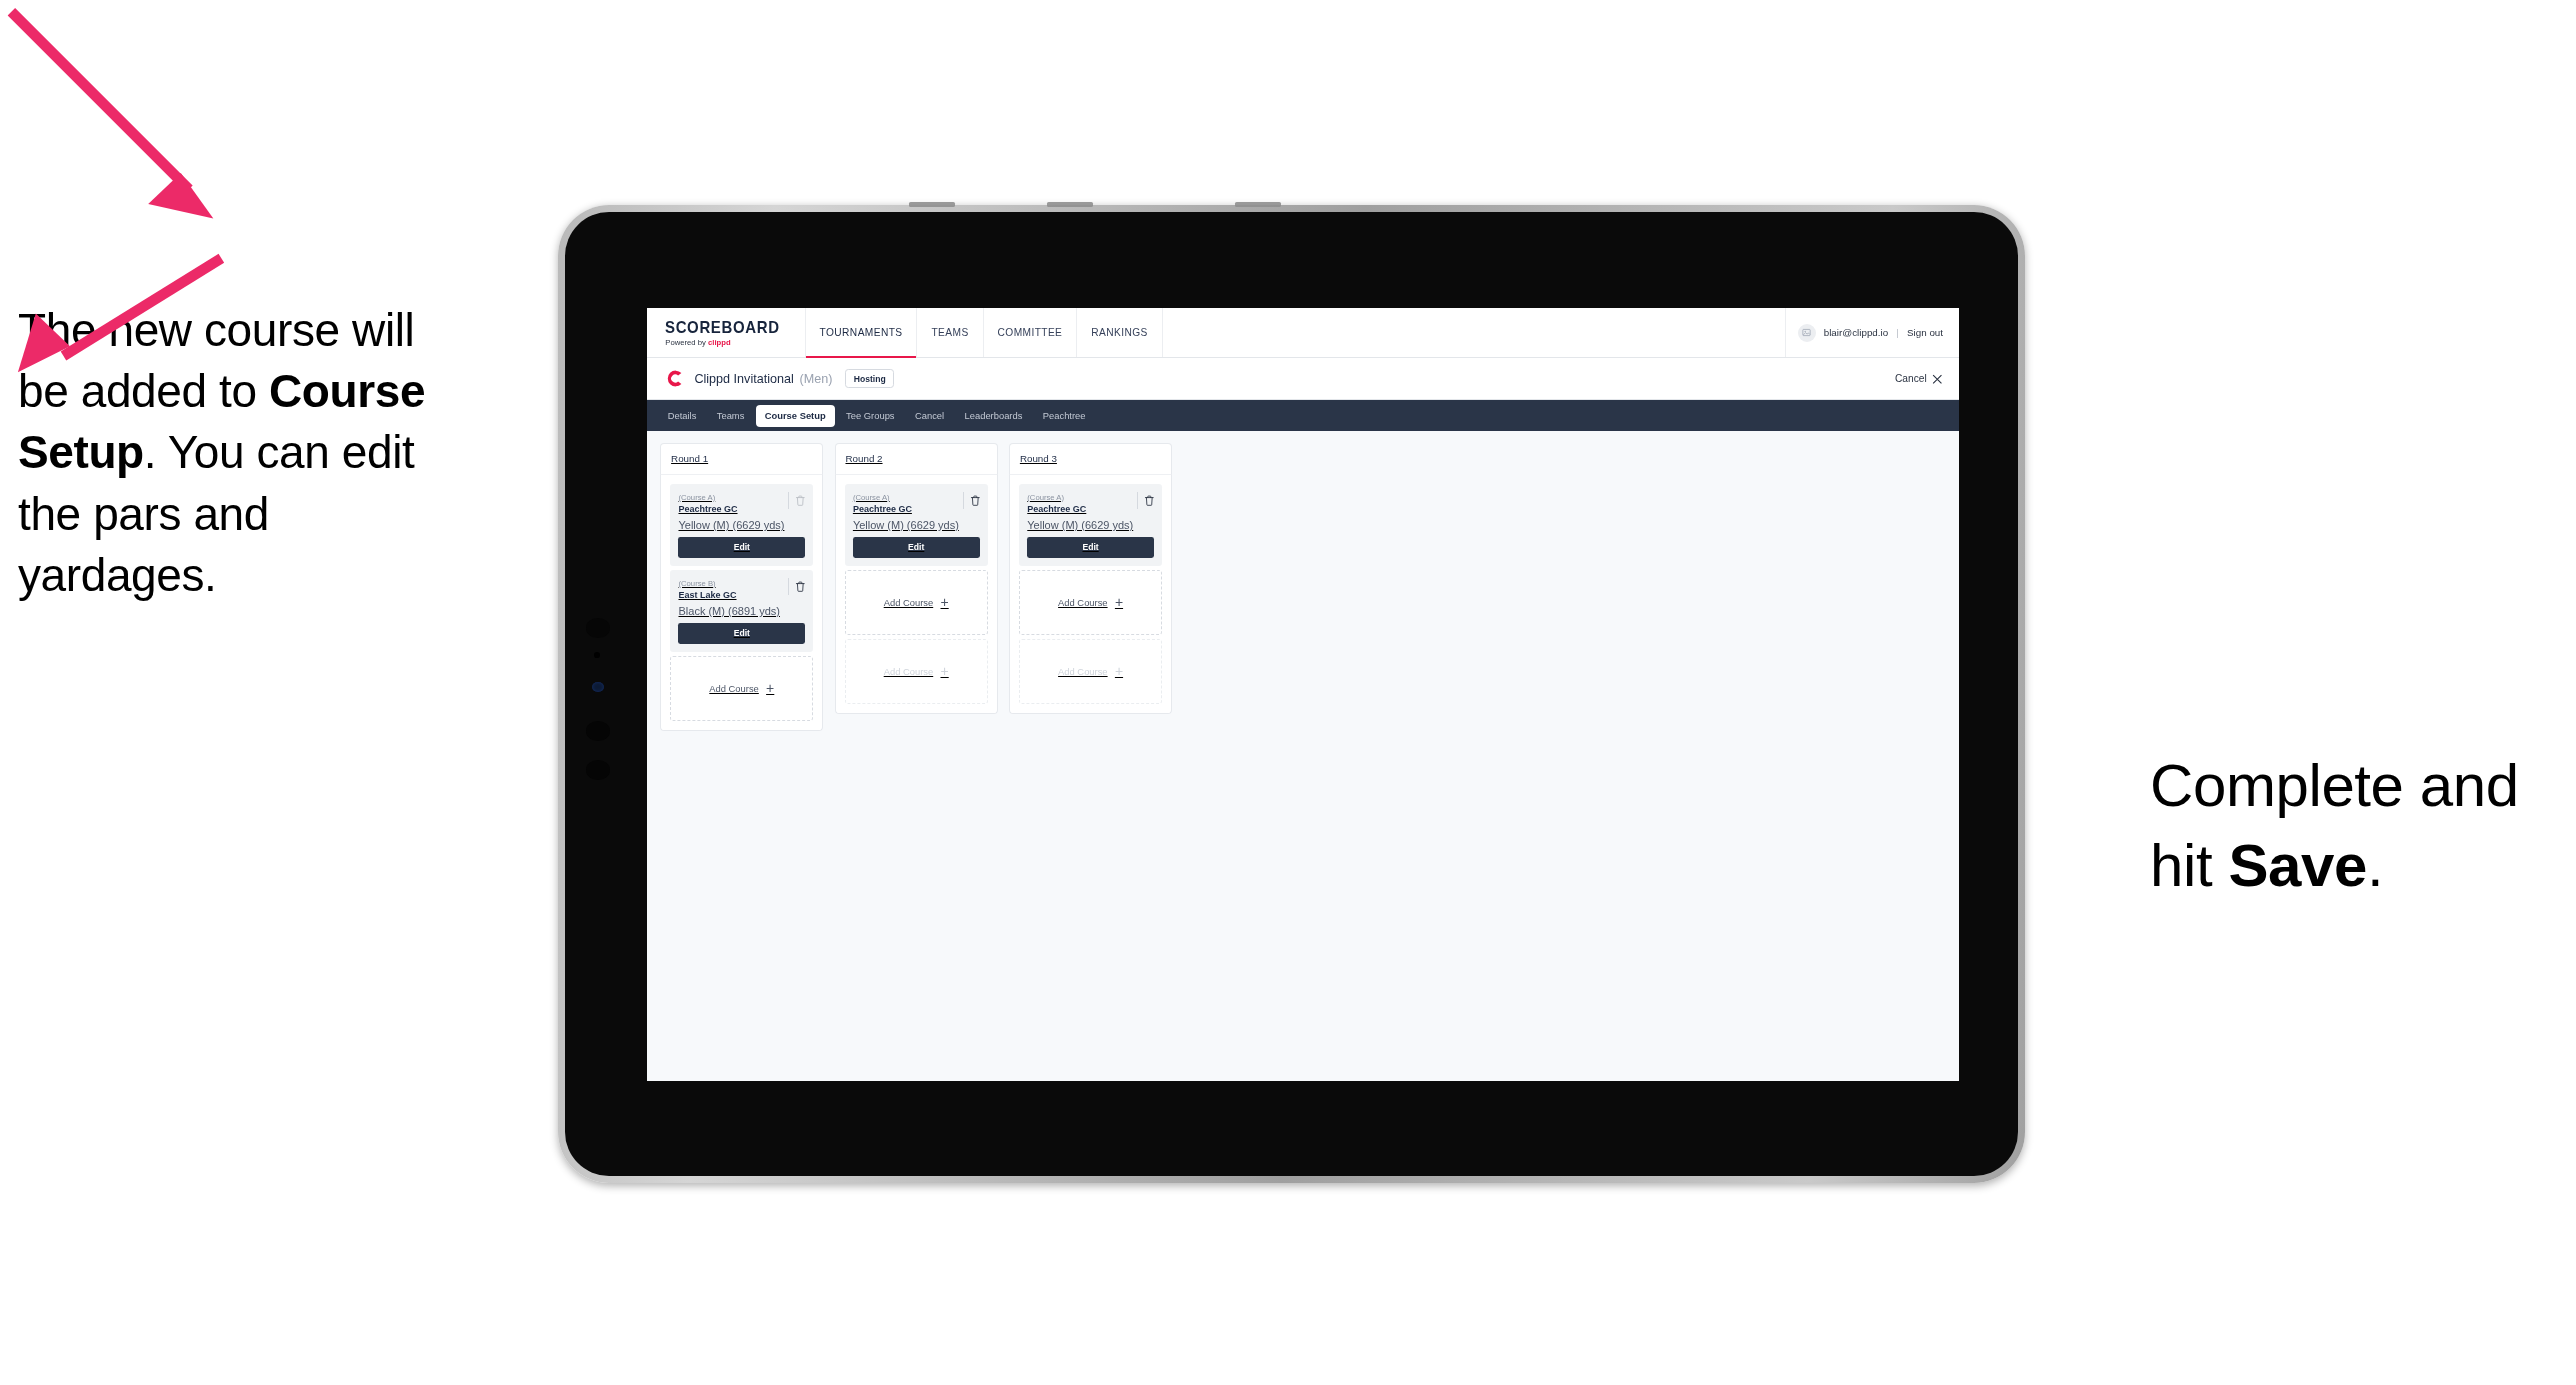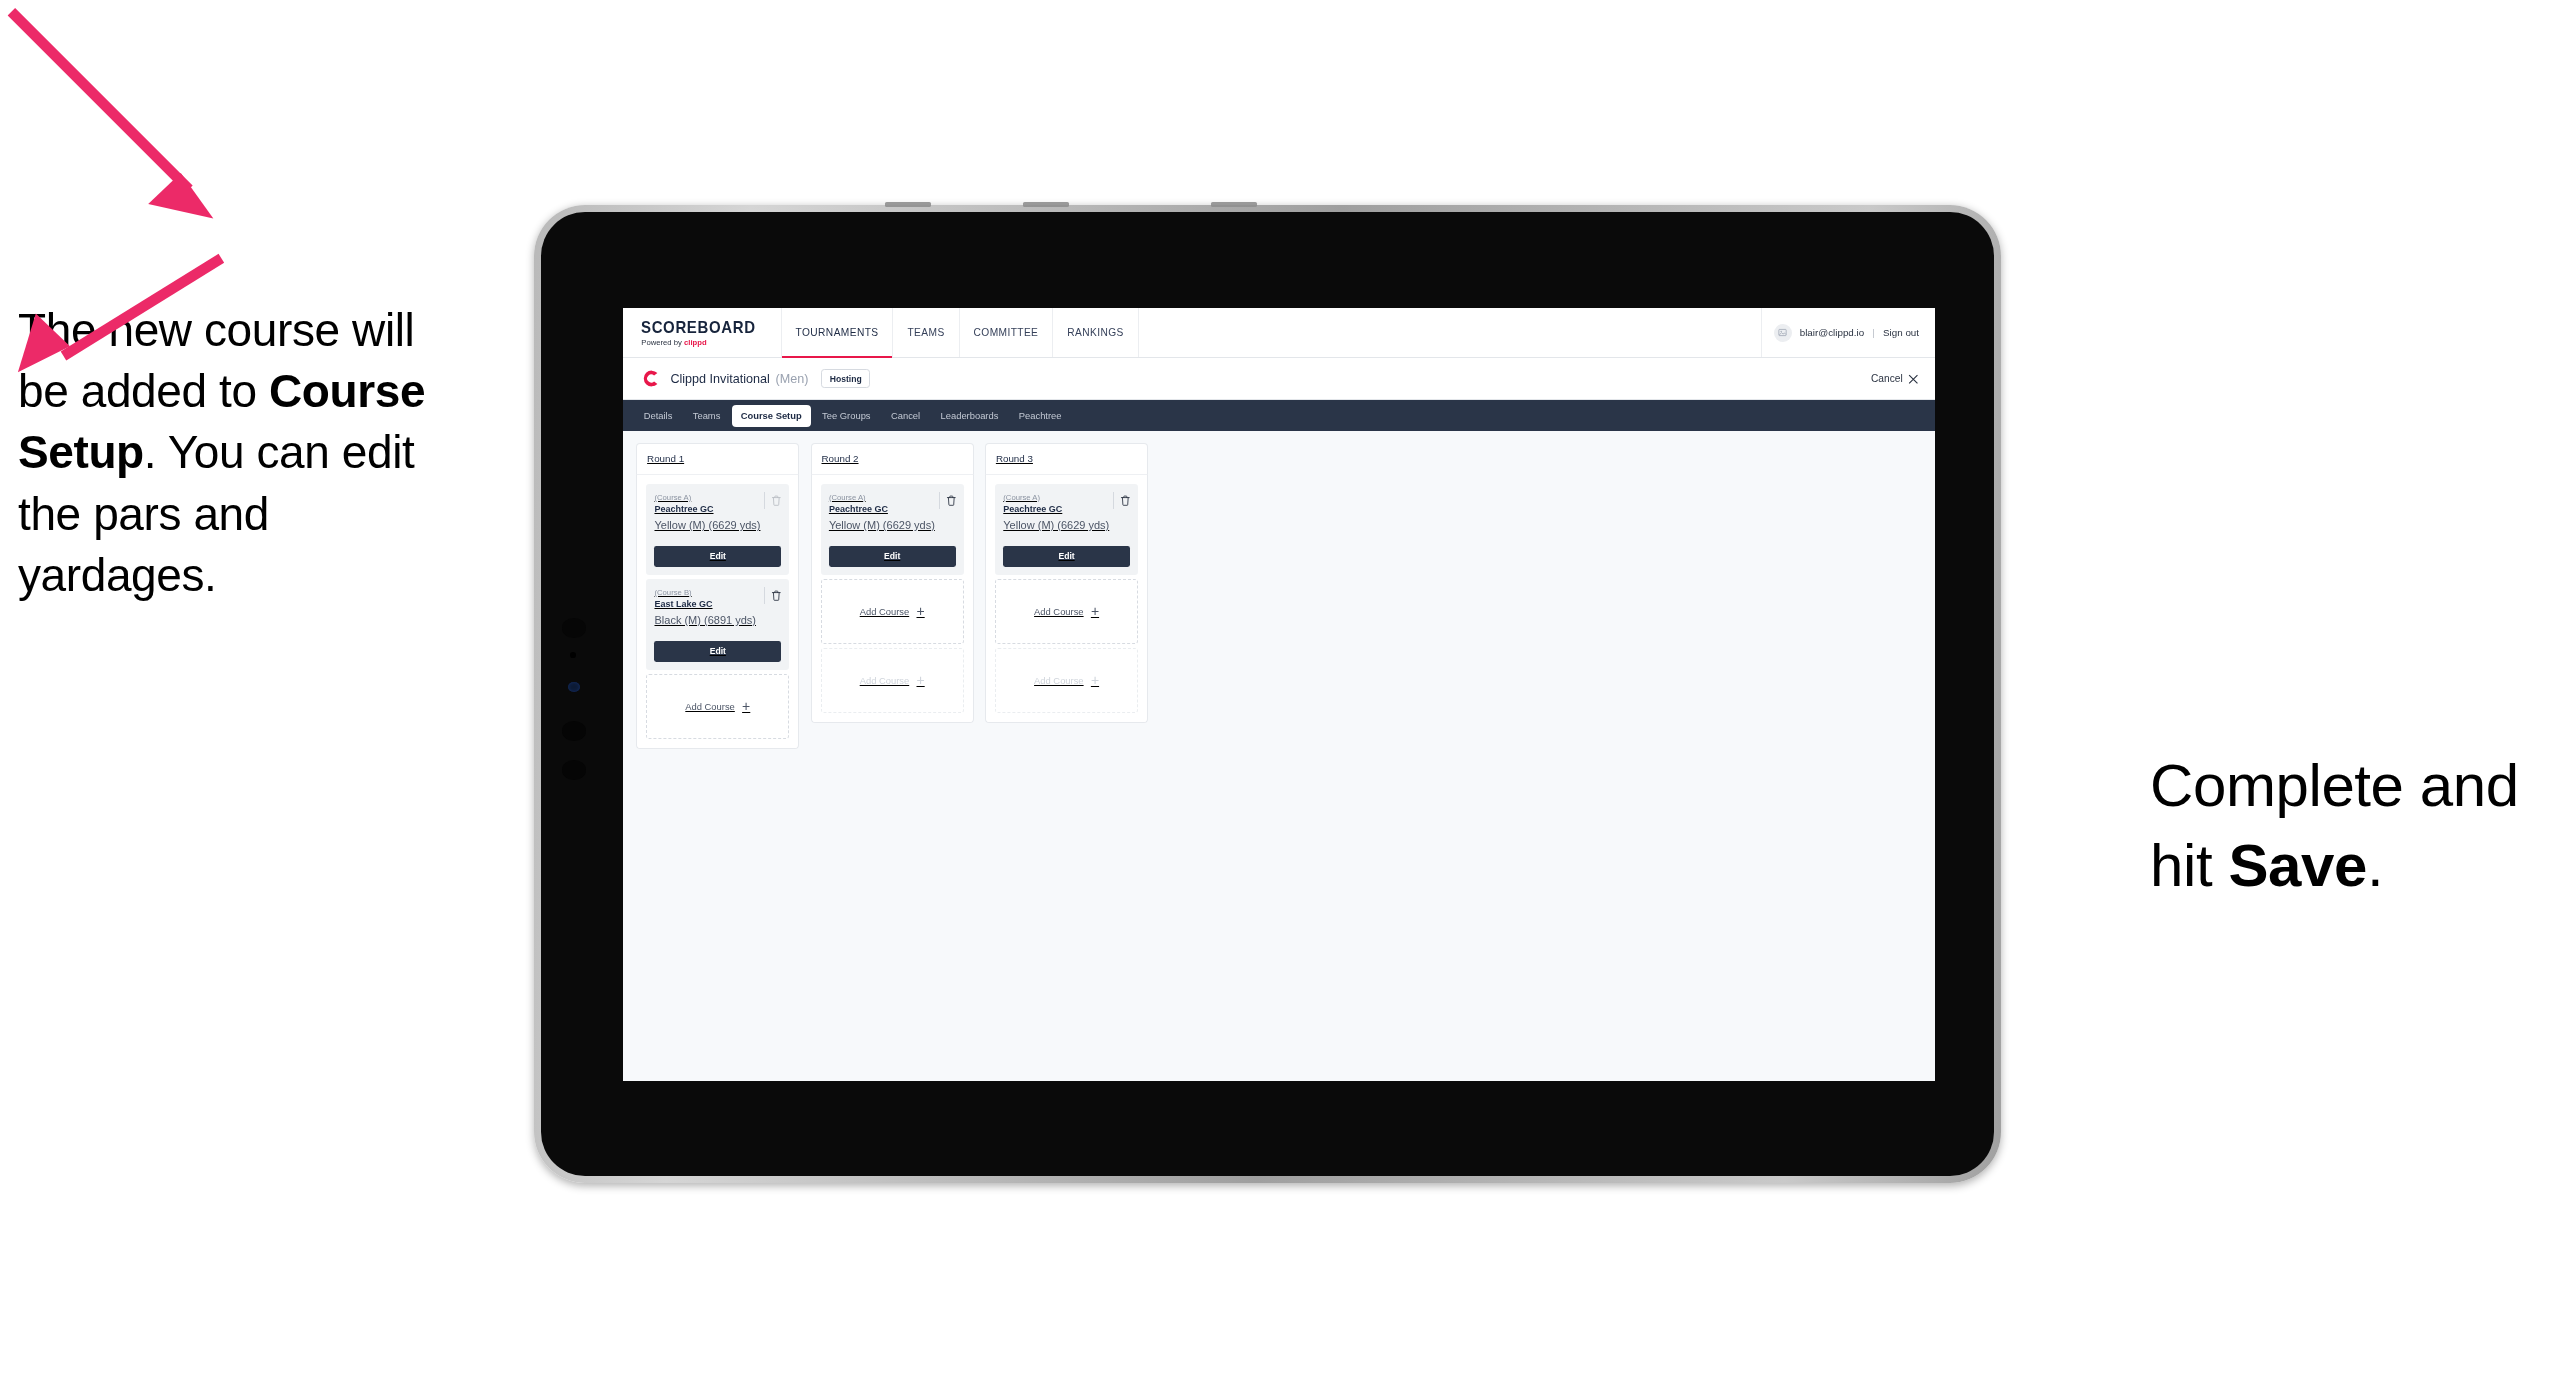--- a/index.html
+++ b/index.html
@@ -41,21 +41,21 @@
   .annot b { font-weight: 700; }
 
   
   .arrow-svg { position: absolute; pointer-events: none; }
   #arrow-left-wrap  { left: 457px;  top: 432px; width: 228px; height: 245px; }
   #arrow-right-wrap { left: 1948px; top: 897px; width: 236px; height: 147px; }
 
   
   #tablet {
     position: absolute;
-    left: 534px;
+    left: 558px;
     top: 205px;
     width: 1467px;
     height: 978px;
     border-radius: 51px;
     background: linear-gradient(95deg, #b9b9b9 0%, #d5d5d5 14%, #9f9f9f 52%, #c9c9c9 86%, #a0a0a0 100%);
     box-shadow: 0 2.4px 8.2px rgba(0,0,0,0.30);
     padding: 6.5px;
     box-sizing: border-box;
   }
   #tablet-screen {
@@ -279,21 +279,21 @@
     top: 7.3px; right: 7.3px;
     display: flex;
     align-items: center;
     gap: 6.5px;
     height: 18px;
   }
   .card-divider { width: 0.8px; height: 17px; background: #d5d9df; }
   .trash-btn { cursor: pointer; display: flex; }
   .trash-btn.disabled { opacity: 0.32; cursor: default; }
   .edit-btn {
-    margin-top: 11px;
+    margin-top: 2px;
     background: #2a3548;
     color: #ffffff;
     font-size: 8.6px;
     font-weight: 700;
     text-align: center;
     padding: 5.7px 0;
     border-radius: 2.4px;
     cursor: pointer;
   }
 

